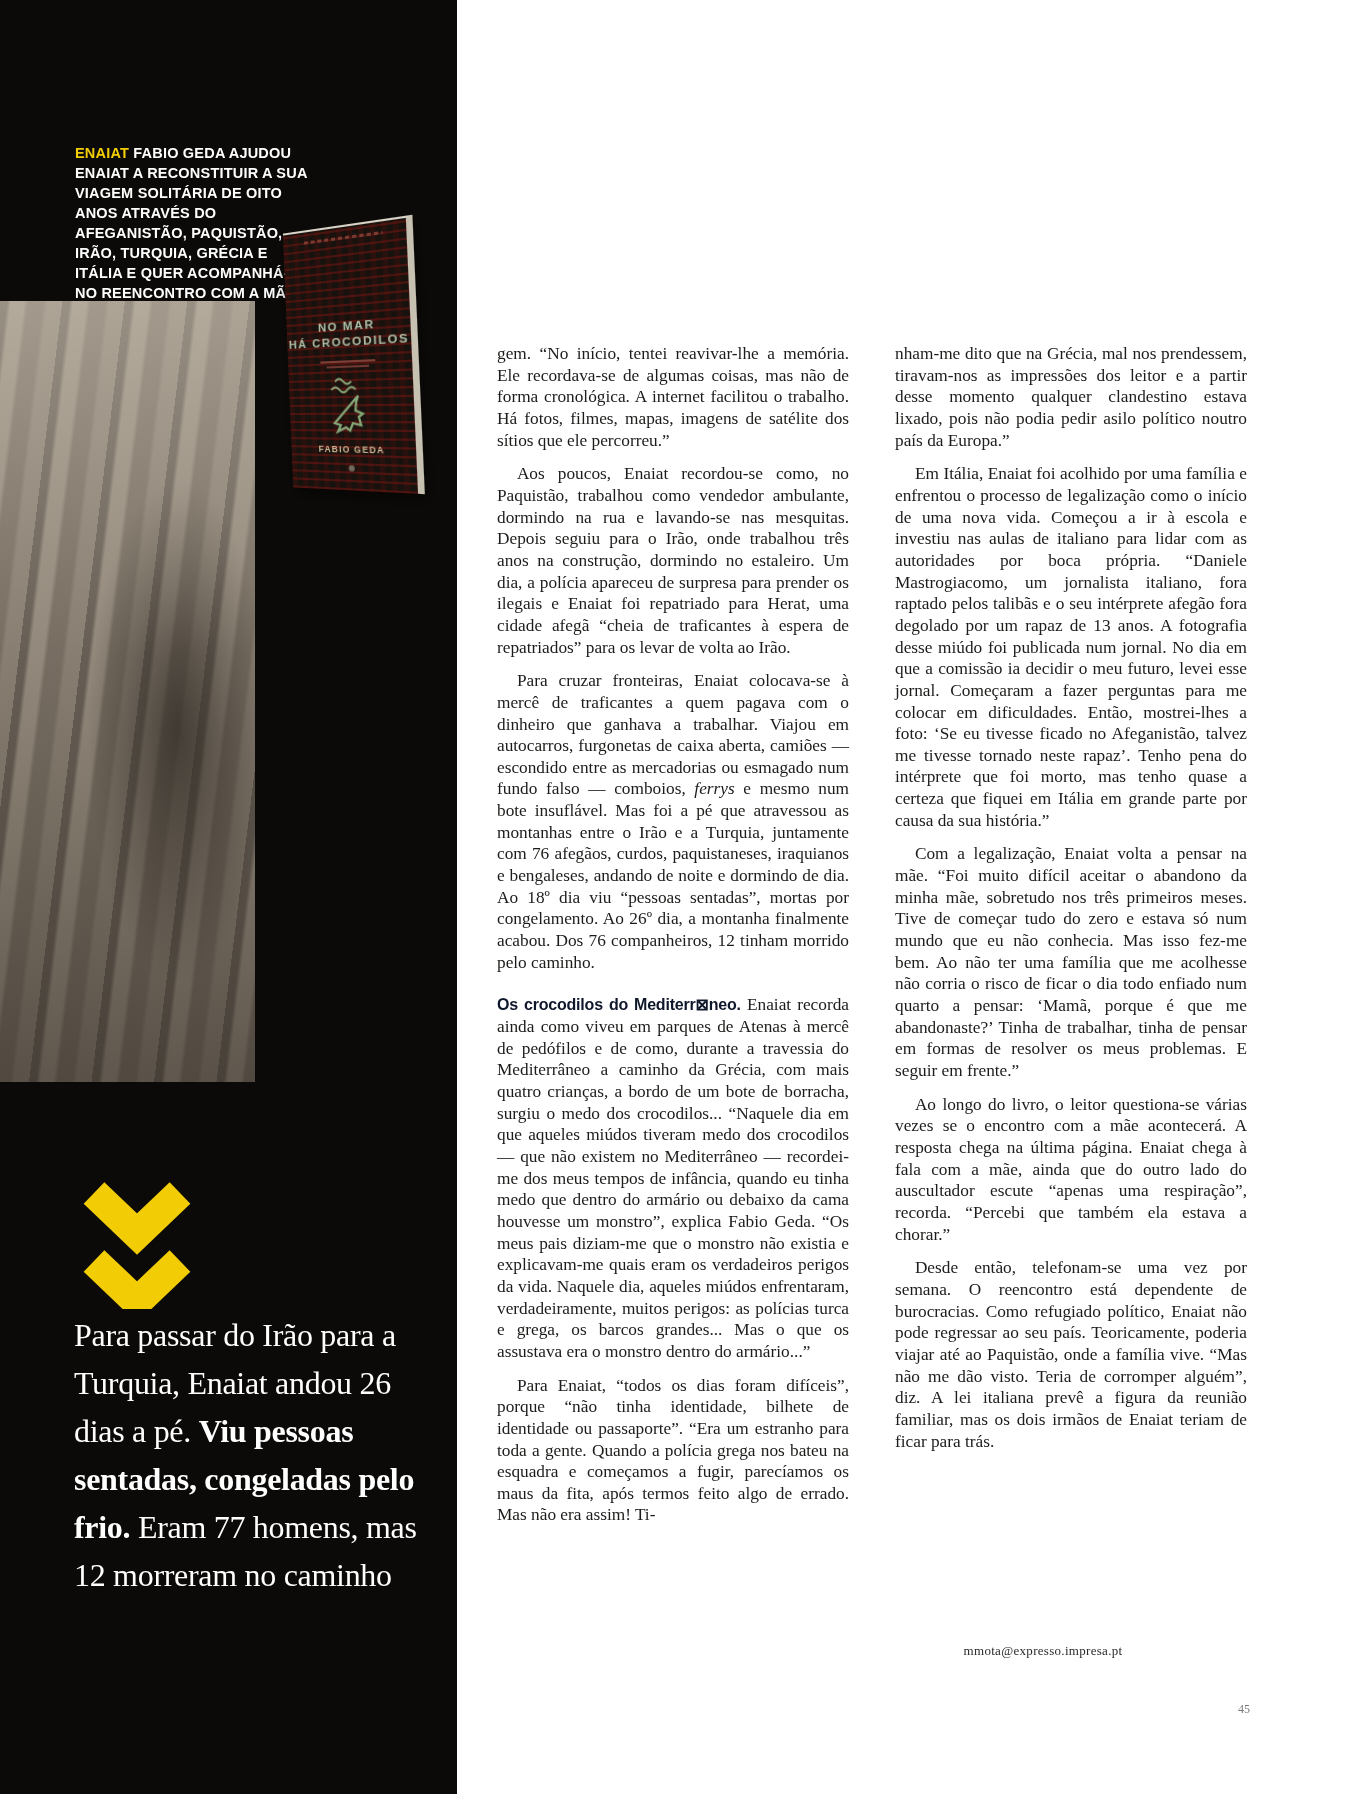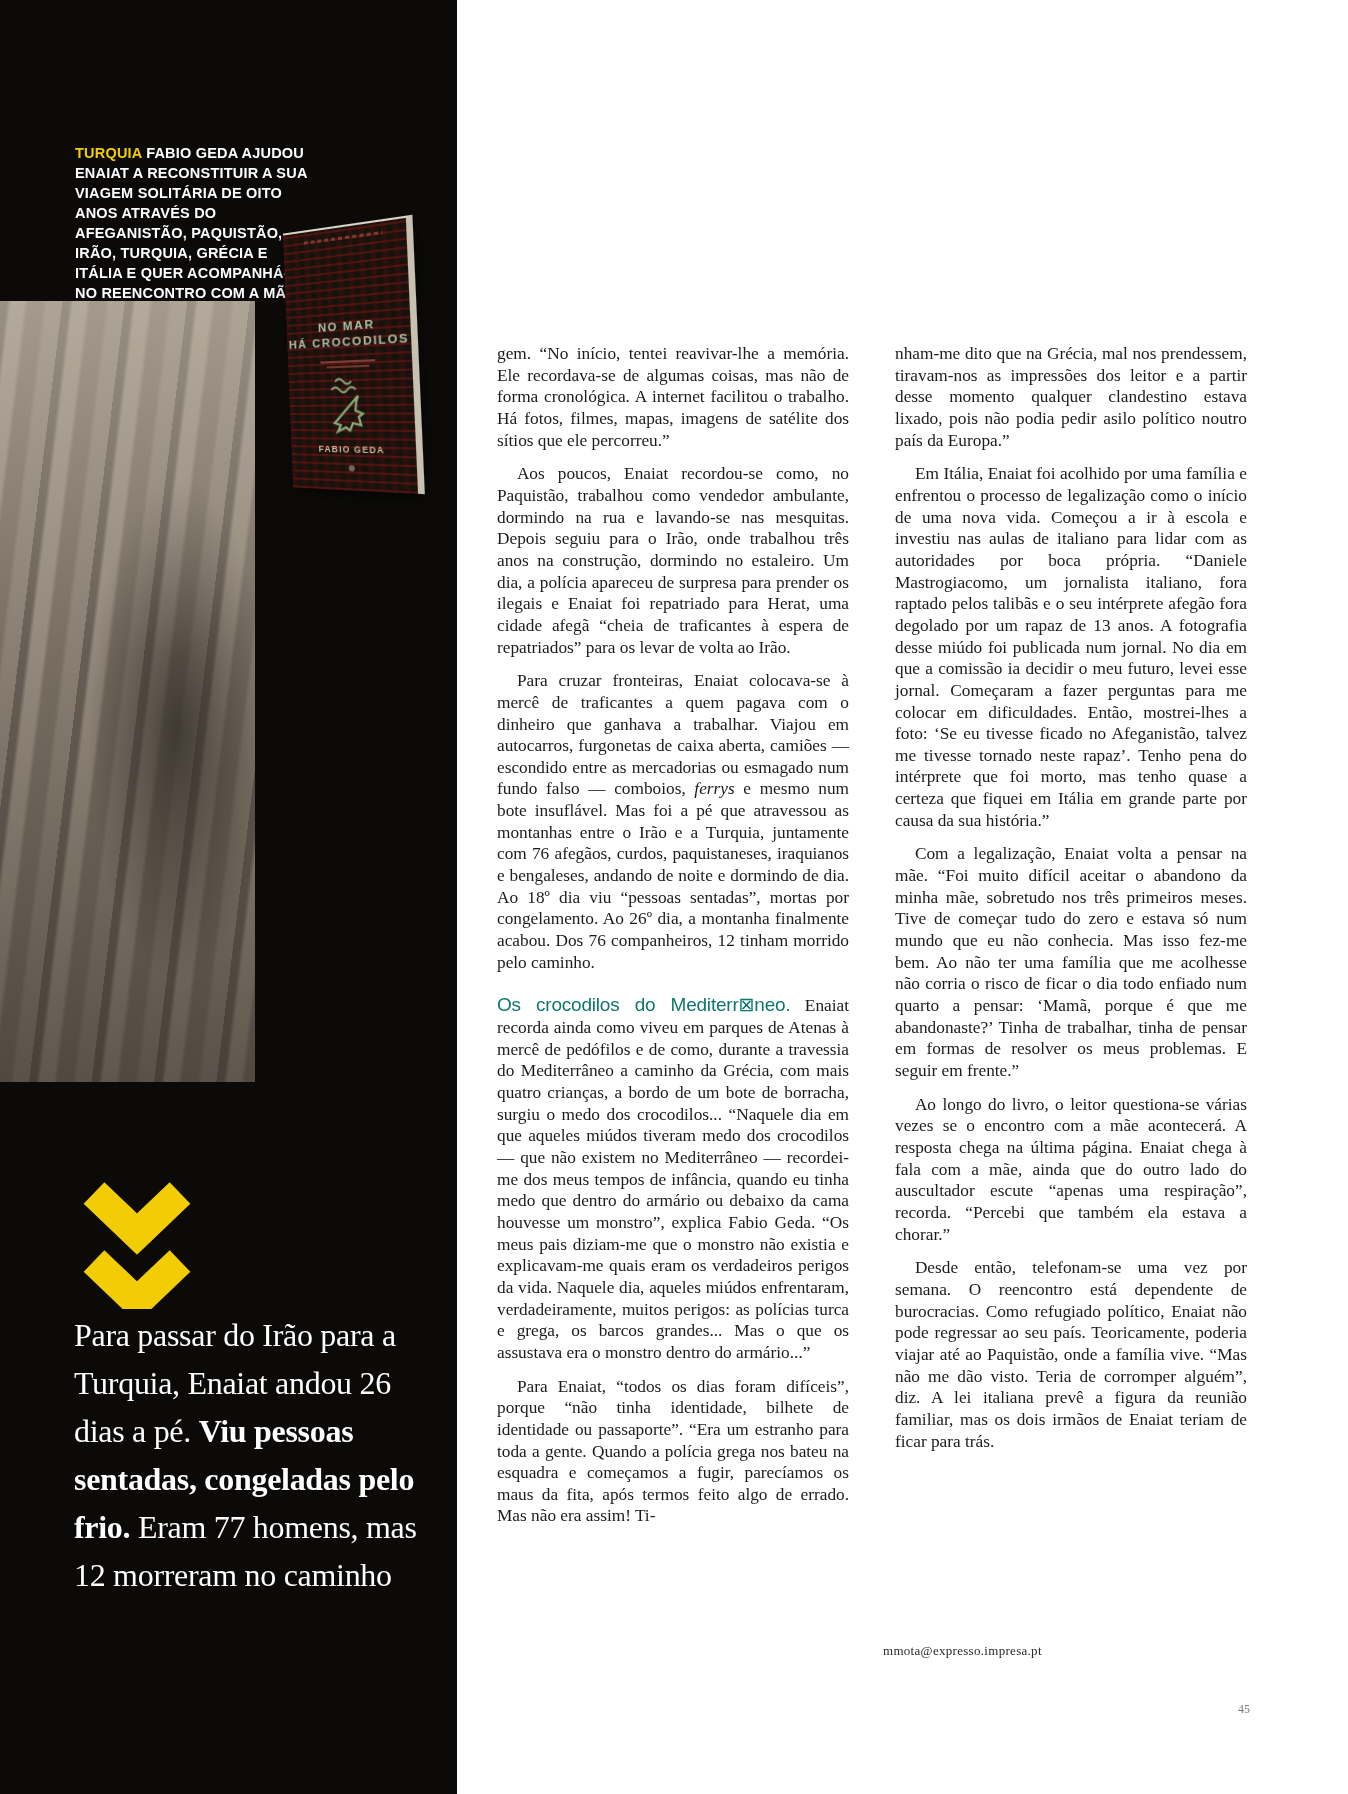--- a/index.html
+++ b/index.html
@@ -49,37 +49,37 @@
          letter-spacing:-0.3px;}
   .quote b{font-weight:bold;}
   
   .col{position:absolute;top:331px;width:376px;color:#1d1c1a;
        font-size:17.3px;line-height:21.65px;text-align:justify;hyphens:auto;}
   .col--1{left:485px;}
   .col--2{left:883px;}
   .col p{margin:12px;}
   .col p.indent{text-indent:1.15em;}
   .col p.subpara{margin-top:21px;}
-  .subhead{font-family:"Liberation Sans", sans-serif;font-weight:normal;font-size:19px;
-           letter-spacing:-0.2px;color:#0f766e;}
+  .subhead{font-family:"Liberation Sans", sans-serif;font-weight:bold;font-size:16px;
+           letter-spacing:-0.2px;color:#0f172a;}
   
-  .email{position:absolute;left:883px;top:1643px;width:376px;text-align:left;
+  .email{position:absolute;left:855px;top:1643px;width:376px;text-align:center;
          font-size:13px;letter-spacing:.3px;color:#2a2a2a;}
   .pagenum{position:absolute;left:1238px;top:1702px;font-size:12px;color:#7a7a7a;
            font-family:"Liberation Serif", serif;}
 </style>
 </head>
 <body>
 
 <div class="page">
 
   <div class="panel">
 
     <div class="kicker">
-      <span class="lbl">TURQUIA</span><span> FABIO GEDA AJUDOU ENAIAT A RECONSTITUIR A SUA VIAGEM SOLITÁRIA DE OITO ANOS ATRAVÉS DO AFEGANISTÃO, PAQUISTÃO, IRÃO, TURQUIA, GRÉCIA E ITÁLIA E QUER ACOMPANHÁ-LO NO REENCONTRO COM A MÃE</span>
+      <span class="lbl">ENAIAT</span><span> FABIO GEDA AJUDOU ENAIAT A RECONSTITUIR A SUA VIAGEM SOLITÁRIA DE OITO ANOS ATRAVÉS DO AFEGANISTÃO, PAQUISTÃO, IRÃO, TURQUIA, GRÉCIA E ITÁLIA E QUER ACOMPANHÁ-LO NO REENCONTRO COM A MÃE</span>
     </div>
 
     <div class="book">
       <div class="deco-top"></div>
       <div class="title">
         <div>NO MAR</div>
         <div>HÁ CROCODILOS</div>
       </div>
       <div class="subtitle-deco"></div>
       <div class="subtitle-deco2"></div>

